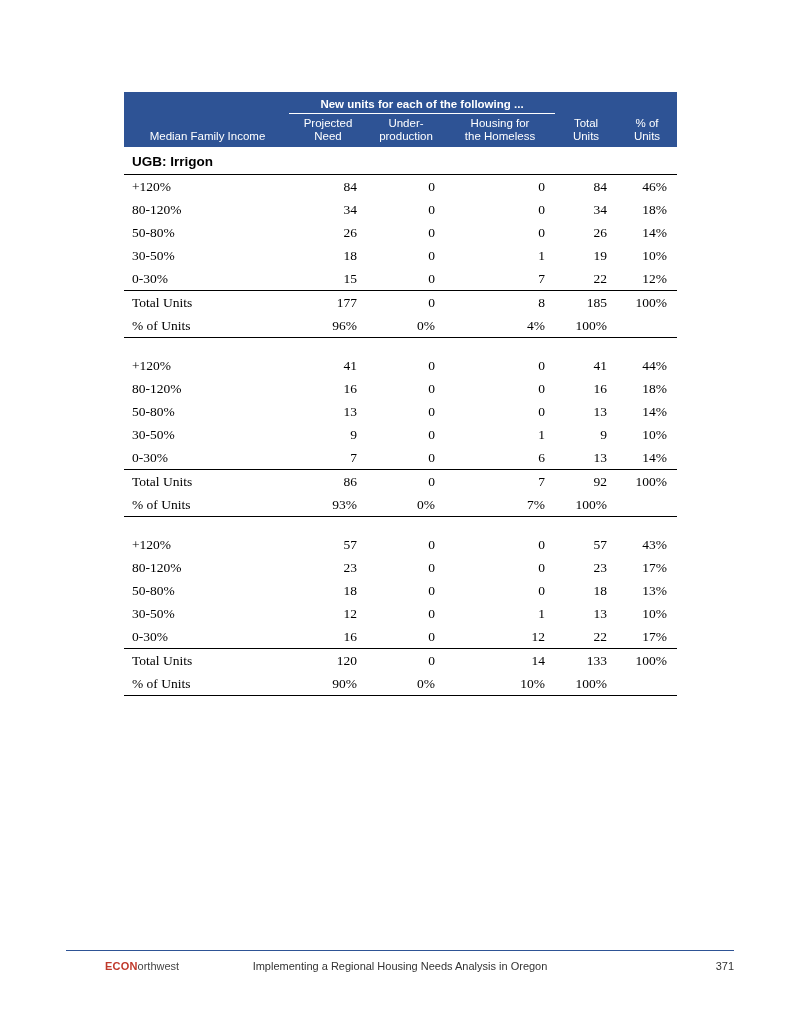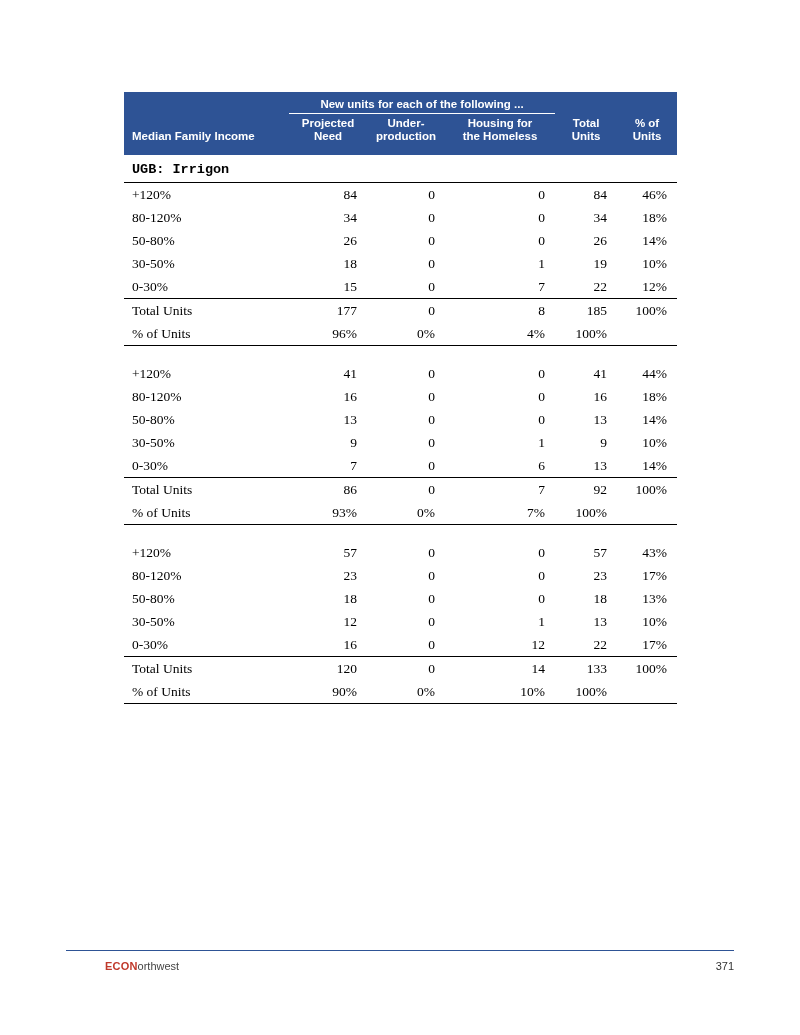--- a/index.html
+++ b/index.html
@@ -55,29 +55,29 @@
   thead .grouprow th.blank-left {
     background: #2e5395;
   }
   thead .grouprow th.groupspan {
     border-bottom: 1px solid #ffffff;
   }
   thead .headrow th {
     background: #2e5395;
     color: #ffffff;
     font-family: "Liberation Sans", sans-serif;
-    font-weight: bold;
+    font-weight: normal;
     font-size: 11.5px;
-    padding: 3px 6px 12px 6px;
+    padding: 3px 6px 4px 6px;
     vertical-align: bottom;
     line-height: 1.15;
     border: none;
   }
   thead .headrow th.label-col {
-    text-align: left;
+    text-align: center;
     padding-left: 8px;
   }
   thead .headrow th.num-col {
     text-align: center;
   }
 
   tbody td {
     font-family: "Liberation Serif", serif;
     font-size: 13.5px;
     padding: 3.5px 6px;
@@ -91,21 +91,21 @@
     text-align: right;
     padding-right: 10px;
   }
   tbody tr.spacer td {
     height: 16px;
     padding: 0;
     font-size: 0;
     line-height: 0;
   }
   tbody tr.section-title td {
-    font-family: Liberation Mono, monospace;
+    font-family: Liberation Sans, sans-serif;
     font-weight: bold;
     font-size: 13.5px;
     padding-top: 7px;
     padding-bottom: 5px;
     border-bottom: 1.4px solid #000000;
   }
   tbody tr.total-row td {
     border-top: 1.1px solid #000000;
     margin-top: 38px;
   }
@@ -389,16 +389,17 @@
         </tbody>
     </table>
   </div>
 
   <div class="footer-rule"></div>
 
   <div class="footer">
     <div class="brand">
       <span class="econ">ECON</span><span class="northwest">orthwest</span>
     </div>
+    <div class="center">Implementing a Regional Housing Needs Analysis in Oregon</div>
     <div class="pageno">371</div>
   </div>
 
 </div>
 
 </body></html>

